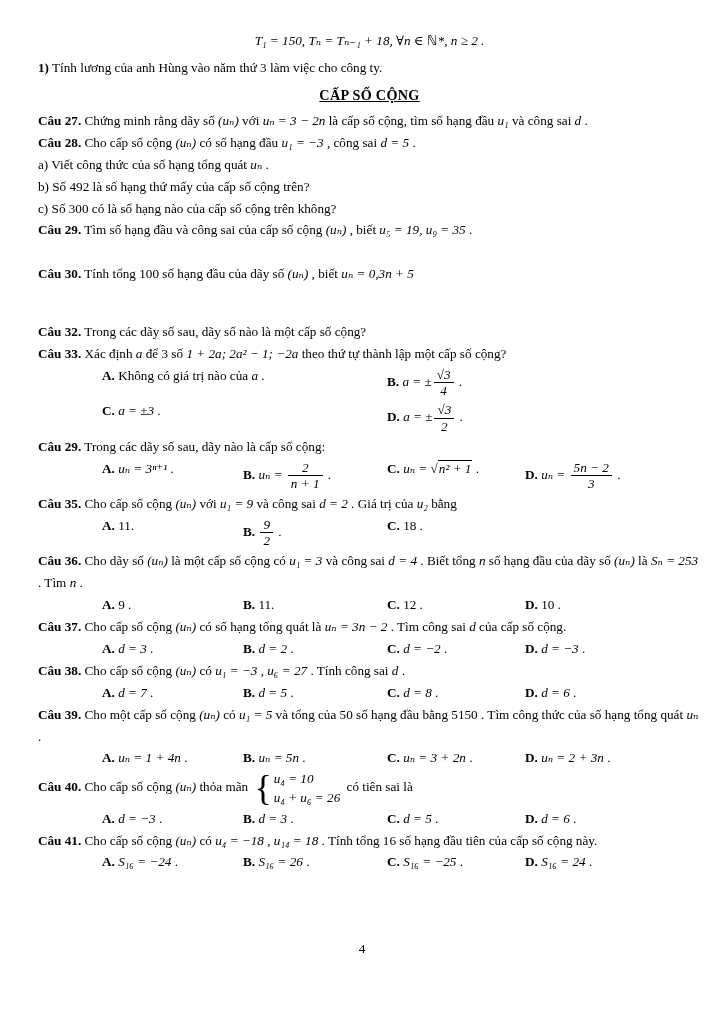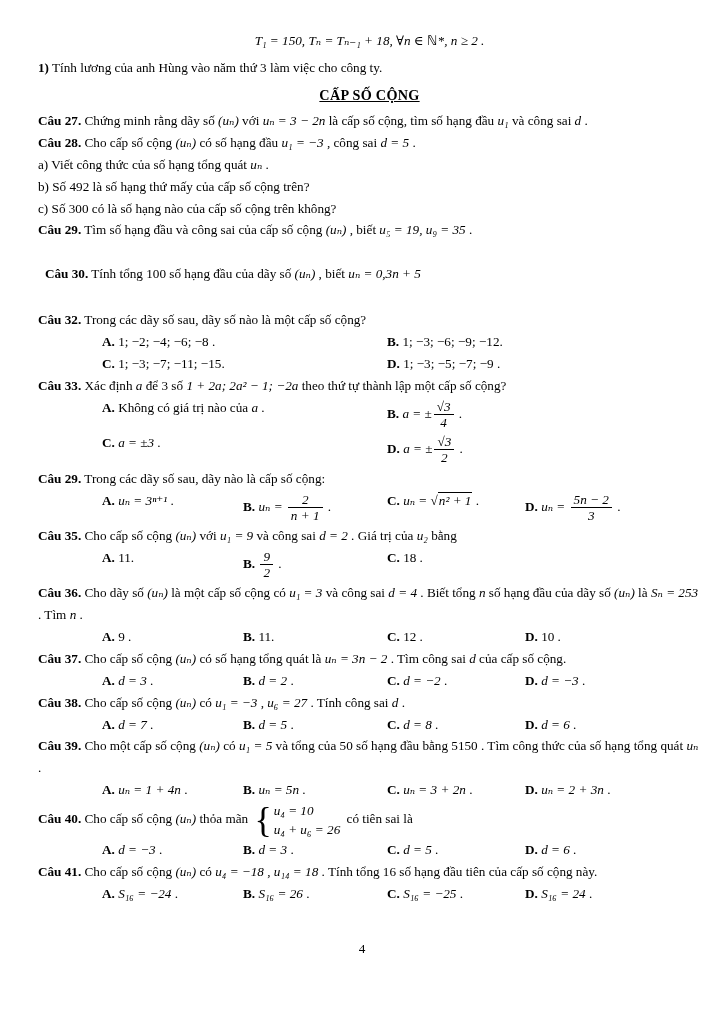--- a/index.html
+++ b/index.html
@@ -8,22 +8,22 @@
     background:#ffffff;color:#000;
     font-family:"Liberation Serif","DejaVu Serif","DejaVu Sans",serif;
     font-size:13.2px;line-height:1.66;
     padding:30px 23px 0 38px;
   }
   .formula{text-align:center;margin-bottom:3px;}
   .intro-line{line-height:1.95;}
   .heading{text-align:center;margin:4px 0 4px;font-size:14.2px;line-height:1.5;}
   .heading-text{font-weight:bold;text-decoration:underline;letter-spacing:.3px;}
   .q{margin:0;}
-  .sp-lg{margin-top:22px;margin-left:7px;}
-  .sp-xl{margin-top:24px;}
+  .sp-lg{margin-top:22px;}
+  .sp-xl{margin-top:36px;}
   .seg-t{font-style:normal;}
   .seg-bl{font-weight:bold;}
   .seg-m{font-style:italic;}
   .opts{display:grid;margin-left:64px;}
   .opts-2{grid-template-columns:285px 1fr;}
   .opts-4{grid-template-columns:141px 144px 138px 1fr;}
   .opt{white-space:nowrap;min-height:21px;}
   .frac{display:inline-block;text-align:center;vertical-align:middle;font-style:italic;line-height:1.15;margin:2px 2px;}
   .frac .num{display:block;border-bottom:1px solid #000;padding:0 3px;}
   .frac .den{display:block;padding:0 3px;}
@@ -53,26 +53,20 @@
   <div class="q"><span class="seg-bl">Câu 28.</span><span class="seg-t"> Cho cấp số cộng </span><span class="seg-m">(uₙ)</span><span class="seg-t"> có số hạng đầu </span><span class="seg-m">u₁ = −3</span><span class="seg-t"> , công sai </span><span class="seg-m">d = 5</span><span class="seg-t"> .</span></div>
   <div class="q"><span class="seg-t">a) Viết công thức của số hạng tổng quát </span><span class="seg-m">uₙ</span><span class="seg-t"> .</span></div>
   <div class="q"><span class="seg-t">b) Số 492 là số hạng thứ mấy của cấp số cộng trên?</span></div>
   <div class="q"><span class="seg-t">c) Số 300 có là số hạng nào của cấp số cộng trên không?</span></div>
 
   <div class="q"><span class="seg-bl">Câu 29.</span><span class="seg-t"> Tìm số hạng đầu và công sai của cấp số cộng </span><span class="seg-m">(uₙ)</span><span class="seg-t"> , biết </span><span class="seg-m">u₅ = 19, u₉ = 35</span><span class="seg-t"> .</span></div>
 
   <div class="q sp-lg"><span class="seg-bl">Câu 30.</span><span class="seg-t"> Tính tổng 100 số hạng đầu của dãy số </span><span class="seg-m">(uₙ)</span><span class="seg-t"> , biết </span><span class="seg-m">uₙ = 0,3n + 5</span></div>
 
   <div class="q sp-xl"><span class="seg-bl">Câu 32.</span><span class="seg-t"> Trong các dãy số sau, dãy số nào là một cấp số cộng?</span></div>
-  <div class="opts opts-2">
-    <div class="opt"><span class="seg-bl">A. </span><span class="seg-t">1; −2; −4; −6; −8 .</span></div>
-    <div class="opt"><span class="seg-bl">B. </span><span class="seg-t">1; −3; −6; −9; −12.</span></div>
-    <div class="opt"><span class="seg-bl">C. </span><span class="seg-t">1; −3; −7; −11; −15.</span></div>
-    <div class="opt"><span class="seg-bl">D. </span><span class="seg-t">1; −3; −5; −7; −9 .</span></div>
-  </div>
 
   <div class="q"><span class="seg-bl">Câu 33.</span><span class="seg-t"> Xác định </span><span class="seg-m">a</span><span class="seg-t"> để 3 số </span><span class="seg-m">1 + 2a; 2a² − 1; −2a</span><span class="seg-t"> theo thứ tự thành lập một cấp số cộng?</span></div>
   <div class="opts opts-2">
     <div class="opt"><span class="seg-bl">A. </span><span class="seg-t">Không có giá trị nào của </span><span class="seg-m">a</span><span class="seg-t"> .</span></div>
     <div class="opt"><span class="seg-bl">B. </span><span class="seg-m">a = ±</span><span class="frac"><span class="num">√3</span><span class="den">4</span></span><span class="seg-t"> .</span></div>
     <div class="opt"><span class="seg-bl">C. </span><span class="seg-m">a = ±3</span><span class="seg-t"> .</span></div>
     <div class="opt"><span class="seg-bl">D. </span><span class="seg-m">a = ±</span><span class="frac"><span class="num">√3</span><span class="den">2</span></span><span class="seg-t"> .</span></div>
   </div>
 
   <div class="q"><span class="seg-bl">Câu 29.</span><span class="seg-t"> Trong các dãy số sau, dãy nào là cấp số cộng:</span></div>

